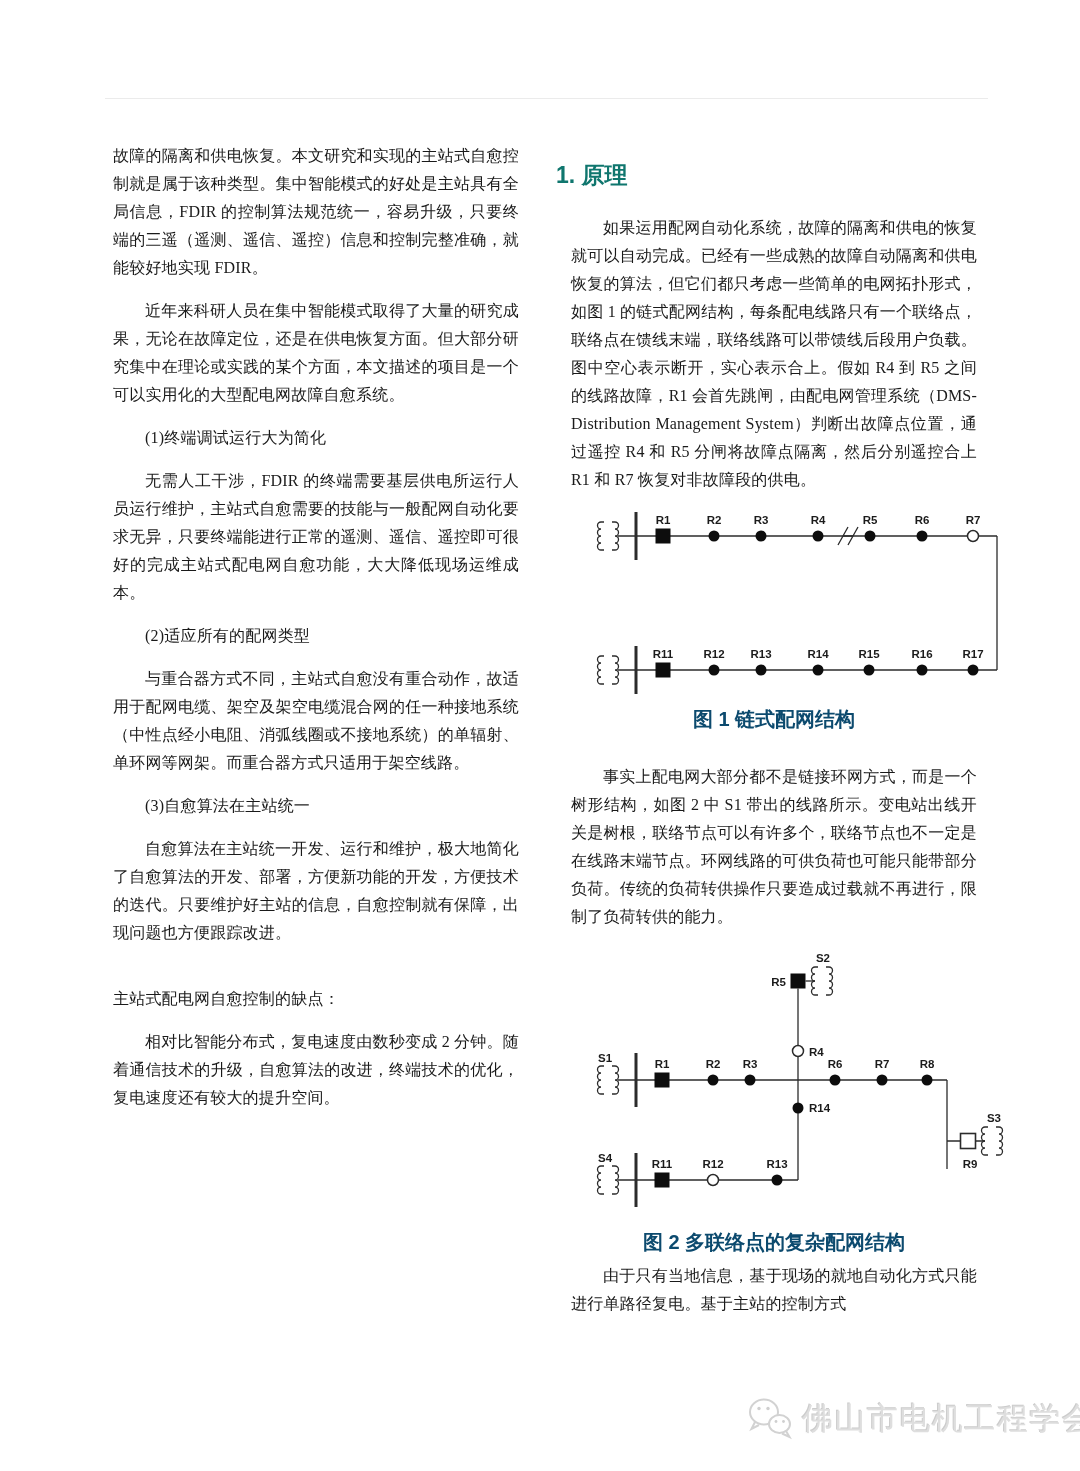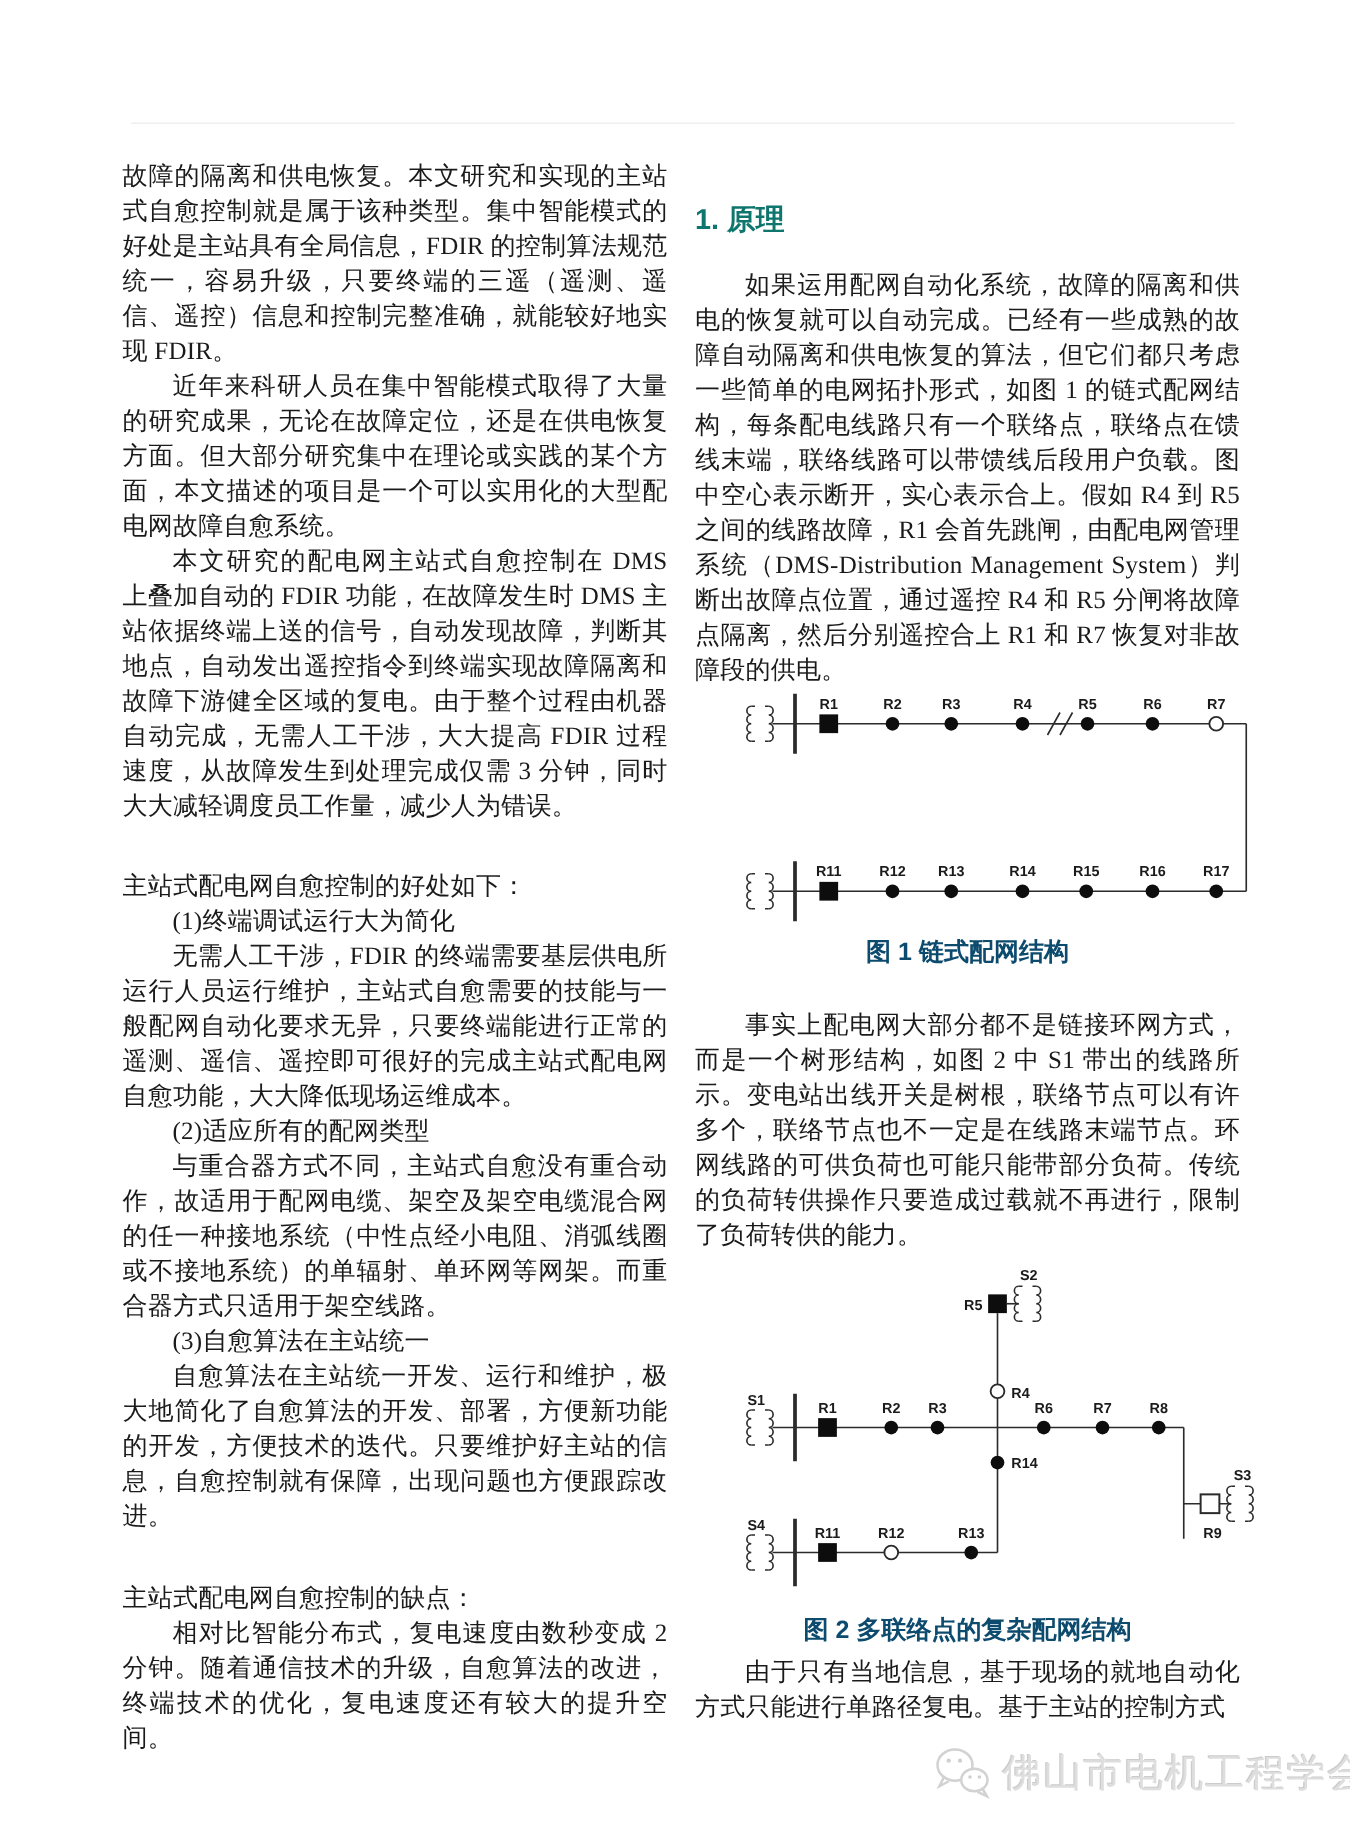--- a/index.html
+++ b/index.html
@@ -12,22 +12,22 @@
     color:#1a1a1a;
   }
   .top-rule{
     position:absolute;left:105px;top:98px;width:883px;height:1px;
     background:#ebebeb;
   }
   .col{position:absolute;width:436px;}
   .col-left{left:98px;top:127px;}
   .col-right{left:556px;top:160px;}
   .col p{
-    margin:0;
-    font-size:20px;
+    margin:15px;
+    font-size:16px;
     line-height:28px;
     text-align:justify;
     letter-spacing:0.2px;
   }
   .indent{text-indent:2em;}
   .noindent{text-indent:0;}
   .gap-before{margin-top:36px !important;}
   .gap-before2{margin-top:38px !important;}
   .heading{
     margin:0 0 24px 0;
@@ -62,22 +62,20 @@
 </head>
 <body>
 
 <div class="page">
 
   <div class="top-rule"></div>
 
   <section class="col col-left">
     <p class="noindent">故障的隔离和供电恢复。本文研究和实现的主站式自愈控制就是属于该种类型。集中智能模式的好处是主站具有全局信息，FDIR 的控制算法规范统一，容易升级，只要终端的三遥（遥测、遥信、遥控）信息和控制完整准确，就能较好地实现 FDIR。</p>
     <p class="indent">近年来科研人员在集中智能模式取得了大量的研究成果，无论在故障定位，还是在供电恢复方面。但大部分研究集中在理论或实践的某个方面，本文描述的项目是一个可以实用化的大型配电网故障自愈系统。</p>
-    <p class="indent">本文研究的配电网主站式自愈控制在 DMS 上叠加自动的 FDIR 功能，在故障发生时 DMS 主站依据终端上送的信号，自动发现故障，判断其地点，自动发出遥控指令到终端实现故障隔离和故障下游健全区域的复电。由于整个过程由机器自动完成，无需人工干涉，大大提高 FDIR 过程速度，从故障发生到处理完成仅需 3 分钟，同时大大减轻调度员工作量，减少人为错误。</p>
-    <p class="noindent gap-before">主站式配电网自愈控制的好处如下：</p>
     <p class="indent">(1)终端调试运行大为简化</p>
     <p class="indent">无需人工干涉，FDIR 的终端需要基层供电所运行人员运行维护，主站式自愈需要的技能与一般配网自动化要求无异，只要终端能进行正常的遥测、遥信、遥控即可很好的完成主站式配电网自愈功能，大大降低现场运维成本。</p>
     <p class="indent">(2)适应所有的配网类型</p>
     <p class="indent">与重合器方式不同，主站式自愈没有重合动作，故适用于配网电缆、架空及架空电缆混合网的任一种接地系统（中性点经小电阻、消弧线圈或不接地系统）的单辐射、单环网等网架。而重合器方式只适用于架空线路。</p>
     <p class="indent">(3)自愈算法在主站统一</p>
     <p class="indent">自愈算法在主站统一开发、运行和维护，极大地简化了自愈算法的开发、部署，方便新功能的开发，方便技术的迭代。只要维护好主站的信息，自愈控制就有保障，出现问题也方便跟踪改进。</p>
     <p class="noindent gap-before2">主站式配电网自愈控制的缺点：</p>
     <p class="indent">相对比智能分布式，复电速度由数秒变成 2 分钟。随着通信技术的升级，自愈算法的改进，终端技术的优化，复电速度还有较大的提升空间。</p>
   </section>
 

